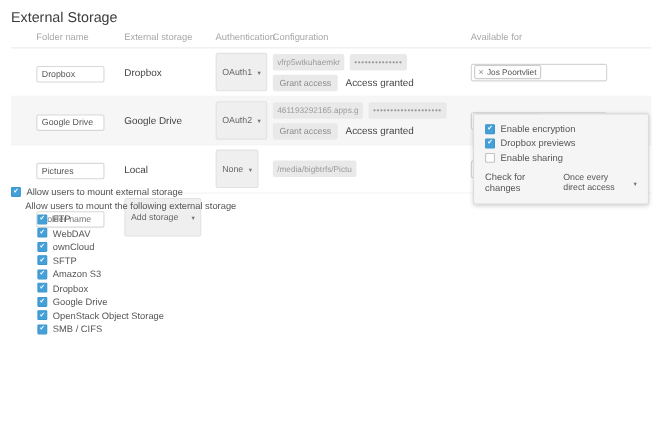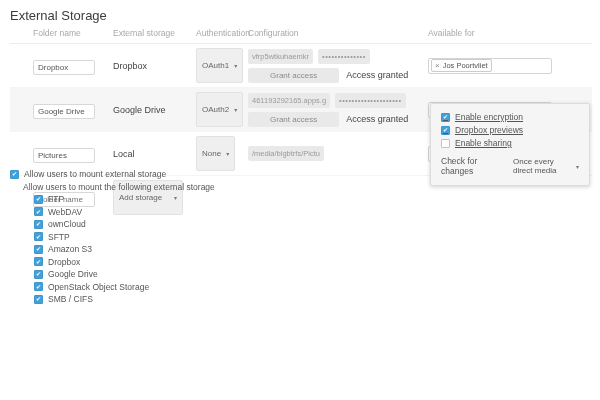--- a/index.html
+++ b/index.html
@@ -27,32 +27,32 @@
   .ext-label { font-size:9px; color:#444; }
 
   .select { display:inline-flex; align-items:center; gap:5px; background:#efefef; border:1px solid #e2e2e2; border-radius:2px; font-size:8px; color:#666; padding:12px 5px; cursor:pointer; white-space:nowrap; }
   .caret-icon::after { content:"▾"; font-size:6px; color:#777; }
   .select.add { width:70px; justify-content:space-between; }
 
   .cfg-line { display:flex; align-items:center; }
   .cfgfield { display:inline-block; background:#e9e9e9; color:#9b9b9b; border-radius:2px; font-size:7.5px; padding:3px 4px; margin-right:5px; white-space:nowrap; overflow:hidden; max-width:86px; }
   .cfgfield.secret { letter-spacing:0.5px; max-width:90px; }
   .cfg-line2 { margin-top:4px; display:flex; align-items:center; gap:7px; }
-  .btn { background:#e9e9e9; color:#8b8b8b; border:none; border-radius:2px; font-size:8px; padding:3px 22px; cursor:pointer; font-family:"Liberation Sans", sans-serif; }
+  .btn { background:#e9e9e9; color:#8b8b8b; border:none; border-radius:2px; font-size:8px; padding:3px 6px; cursor:pointer; font-family:"Liberation Sans", sans-serif; }
   .granted { font-size:9px; color:#444; }
 
   .avail-input { height:16px; border:1px solid #d4d4d4; border-radius:2px; background:#fff; display:flex; align-items:center; padding:0 2px; width:124px; }
   .chip { border:1px solid #ccc; border-radius:2px; font-size:7.5px; color:#555; padding:1px 3px; display:inline-flex; gap:3px; align-items:center; background:#fdfdfd; white-space:nowrap; }
   .remove-icon::before { content:"×"; color:#888; font-size:8px; line-height:1; }
 
   .actions { display:flex; gap:7px; align-items:center; padding-left:6px; }
   .icon-btn { background:none; border:none; cursor:pointer; padding:0; line-height:0; }
 
   .popover { position:absolute; left:430px; top:103px; width:160px; background:#f5f5f5; border:1px solid #dcdcdc; border-radius:2px; box-shadow:0 1px 4px rgba(0,0,0,0.18); padding:8px 10px 9px 10px; z-index:5; }
-  .pop-item { display:flex; align-items:center; gap:5px; margin-bottom:3px; font-size:8.5px; color:#555;text-decoration:underline; }
+  .pop-item { display:flex; align-items:center; gap:5px; margin-bottom:3px; font-size:8.5px; color:#555; }
   .cb { width:9px; height:9px; border:1px solid #c2c2c2; background:#fff; border-radius:1px; display:inline-flex; align-items:center; justify-content:center; flex:none; cursor:pointer; }
   .cb.checked { background:#44a0d9; border-color:#3d96cc; }
   .cb.checked::after { content:"✔"; color:#fff; font-size:6px; line-height:1; }
   .check-row { margin-top:8px; display:flex; align-items:center; gap:22px; font-size:8.5px; color:#555; }
   .pop-select { display:inline-flex; align-items:center; gap:4px; font-size:8px; color:#555; cursor:pointer; }
 
   .mount { position:absolute; left:10px; top:169px; font-size:8.5px; color:#555; }
   .mount-row { display:flex; align-items:center; gap:5px; margin-bottom:2.5px; height:10px; }
   .mount-sub { margin-left:13px; margin-bottom:2.5px; height:10px; display:flex; align-items:center; }
   .backend-row { margin-left:24px; }
@@ -211,21 +211,21 @@
       <span class="cb checked"></span>
       <span>Dropbox previews</span>
     </div>
     <div class="pop-item">
       <span class="cb"></span>
       <span>Enable sharing</span>
     </div>
     <div class="check-row">
       <span>Check for changes</span>
       <span class="pop-select">
-          <span>Once every direct media</span>
+          <span>Once every direct access</span>
           <span class="caret-icon"></span>
         </span>
     </div>
   </div>
 
   <div class="mount">
     <div class="mount-row">
       <span class="cb checked"></span>
       <span>Allow users to mount external storage</span>
     </div>

